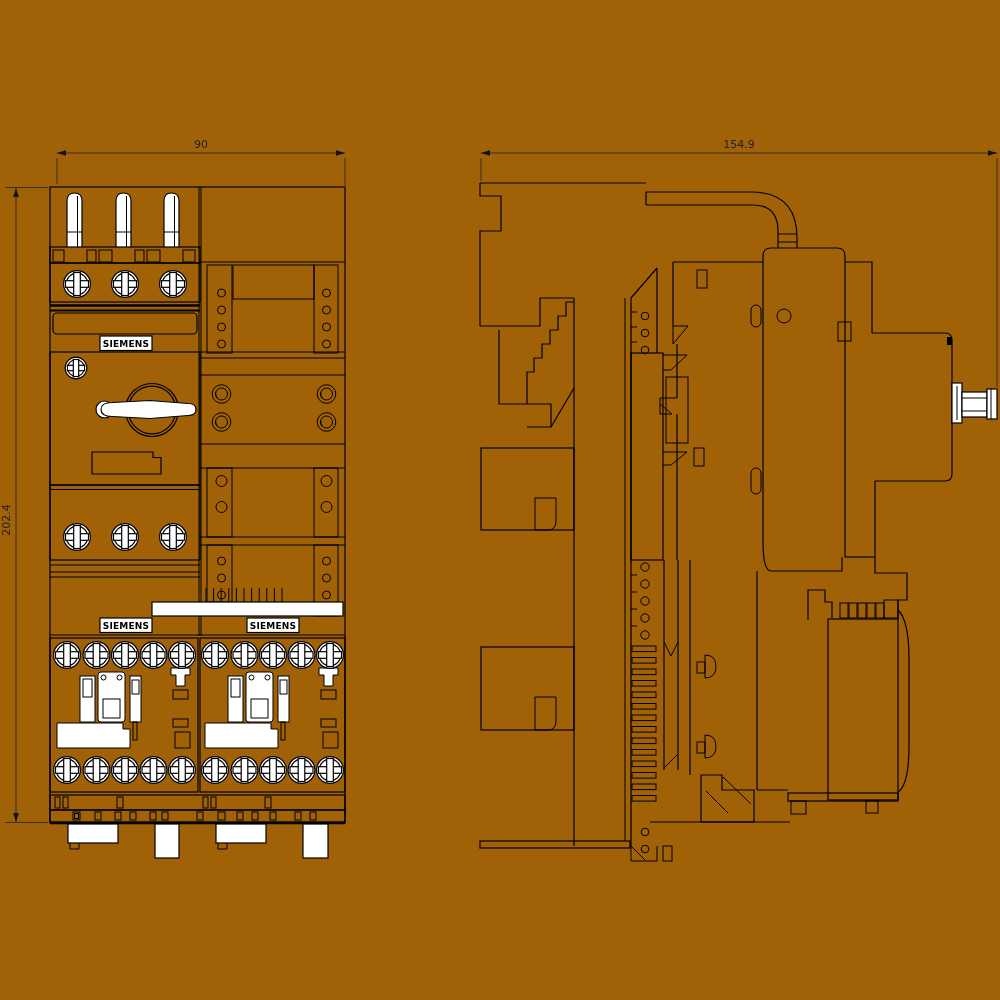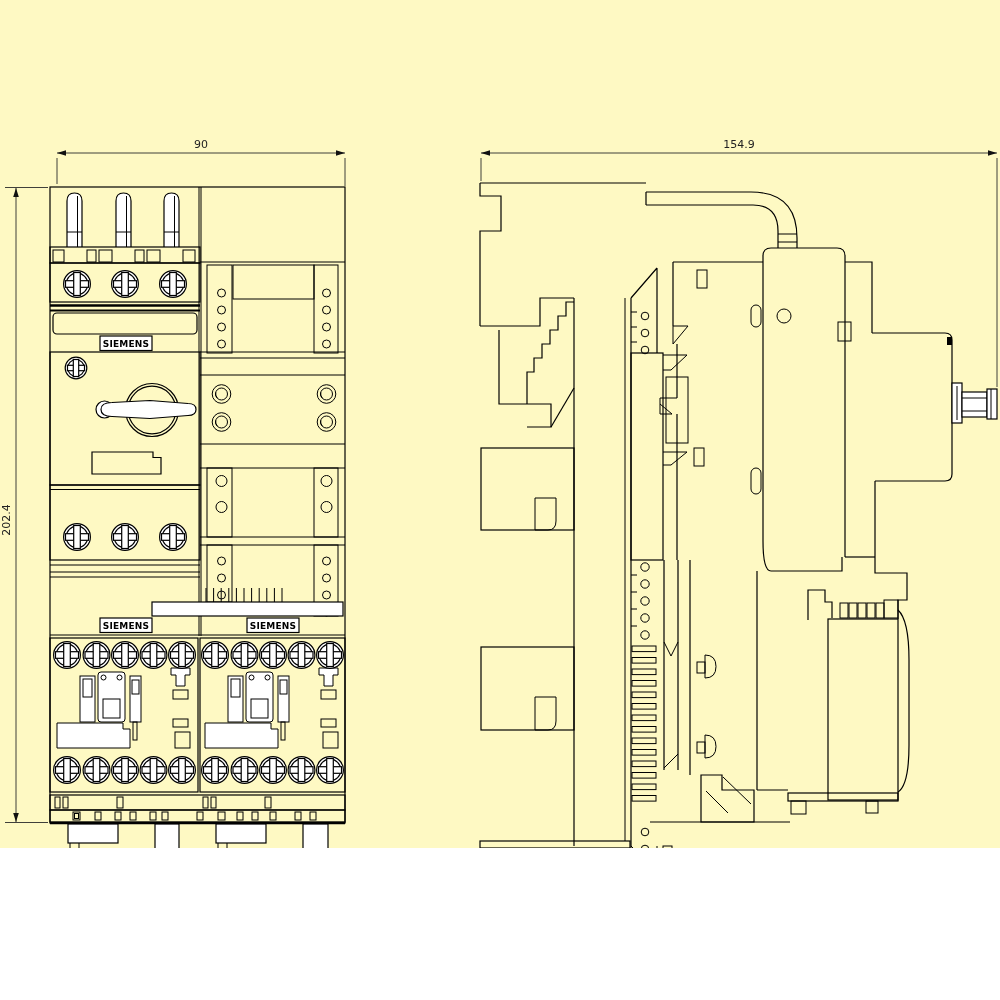--- a/index.html
+++ b/index.html
@@ -1,16 +1,16 @@
 <!DOCTYPE html>
 <html><head>
 <meta charset="utf-8">
 <style>
   html,body{margin:0;padding:0;background:#ffffff;}
-  .canvas{position:relative;width:1000px;height:848px;background:#fef9c3;overflow:hidden;
+  .canvas{position:relative;width:1000px;height:1000px;background:#a16207;overflow:hidden;
           font-family:"DejaVu Sans", sans-serif;}
   svg{display:block;}
   .s  {fill:none;stroke:#000;stroke-width:1.2;stroke-linejoin:miter;stroke-linecap:butt;}
   .t  {fill:none;stroke:#000;stroke-width:1;}
   .sw {fill:#fff;stroke:#000;stroke-width:1.2;}
   .tw {fill:#fff;stroke:#000;stroke-width:1;}
   .thick{fill:none;stroke:#000;stroke-width:2.6;}
   .med{fill:none;stroke:#000;stroke-width:1.8;}
   .dim{fill:none;stroke:#2a2a2a;stroke-width:0.9;}
   .arw{fill:#111;stroke:none;}

